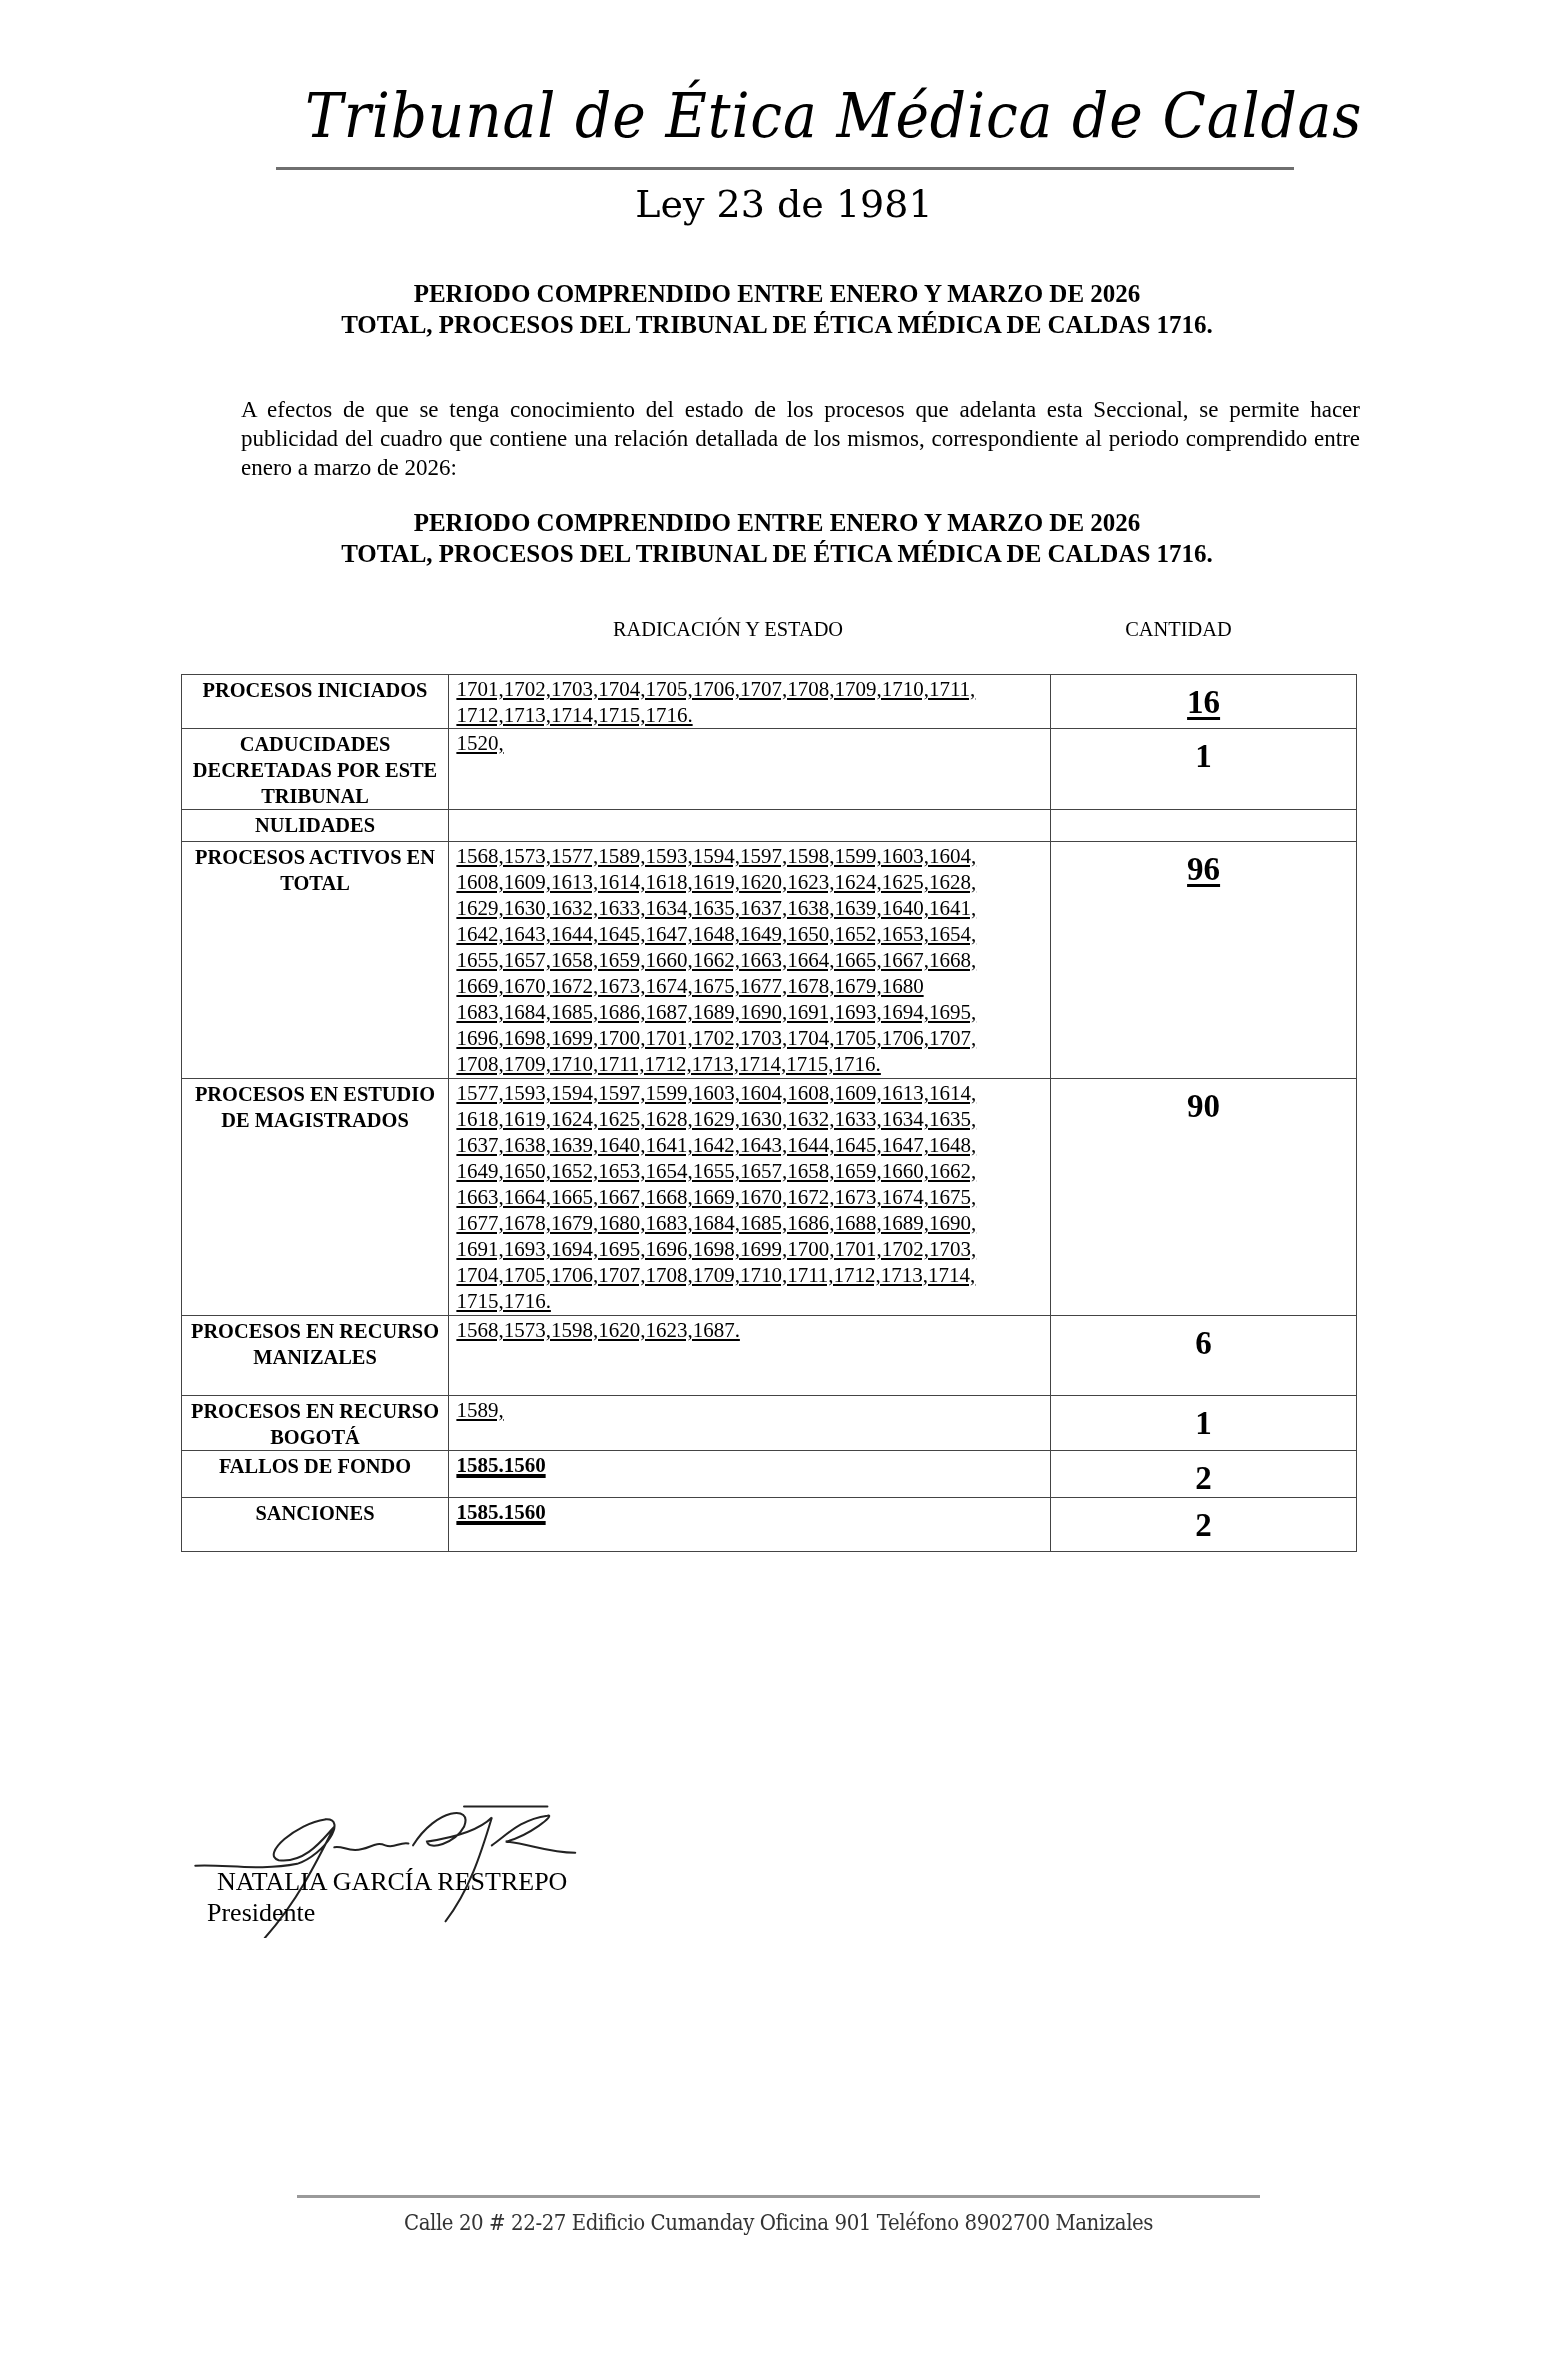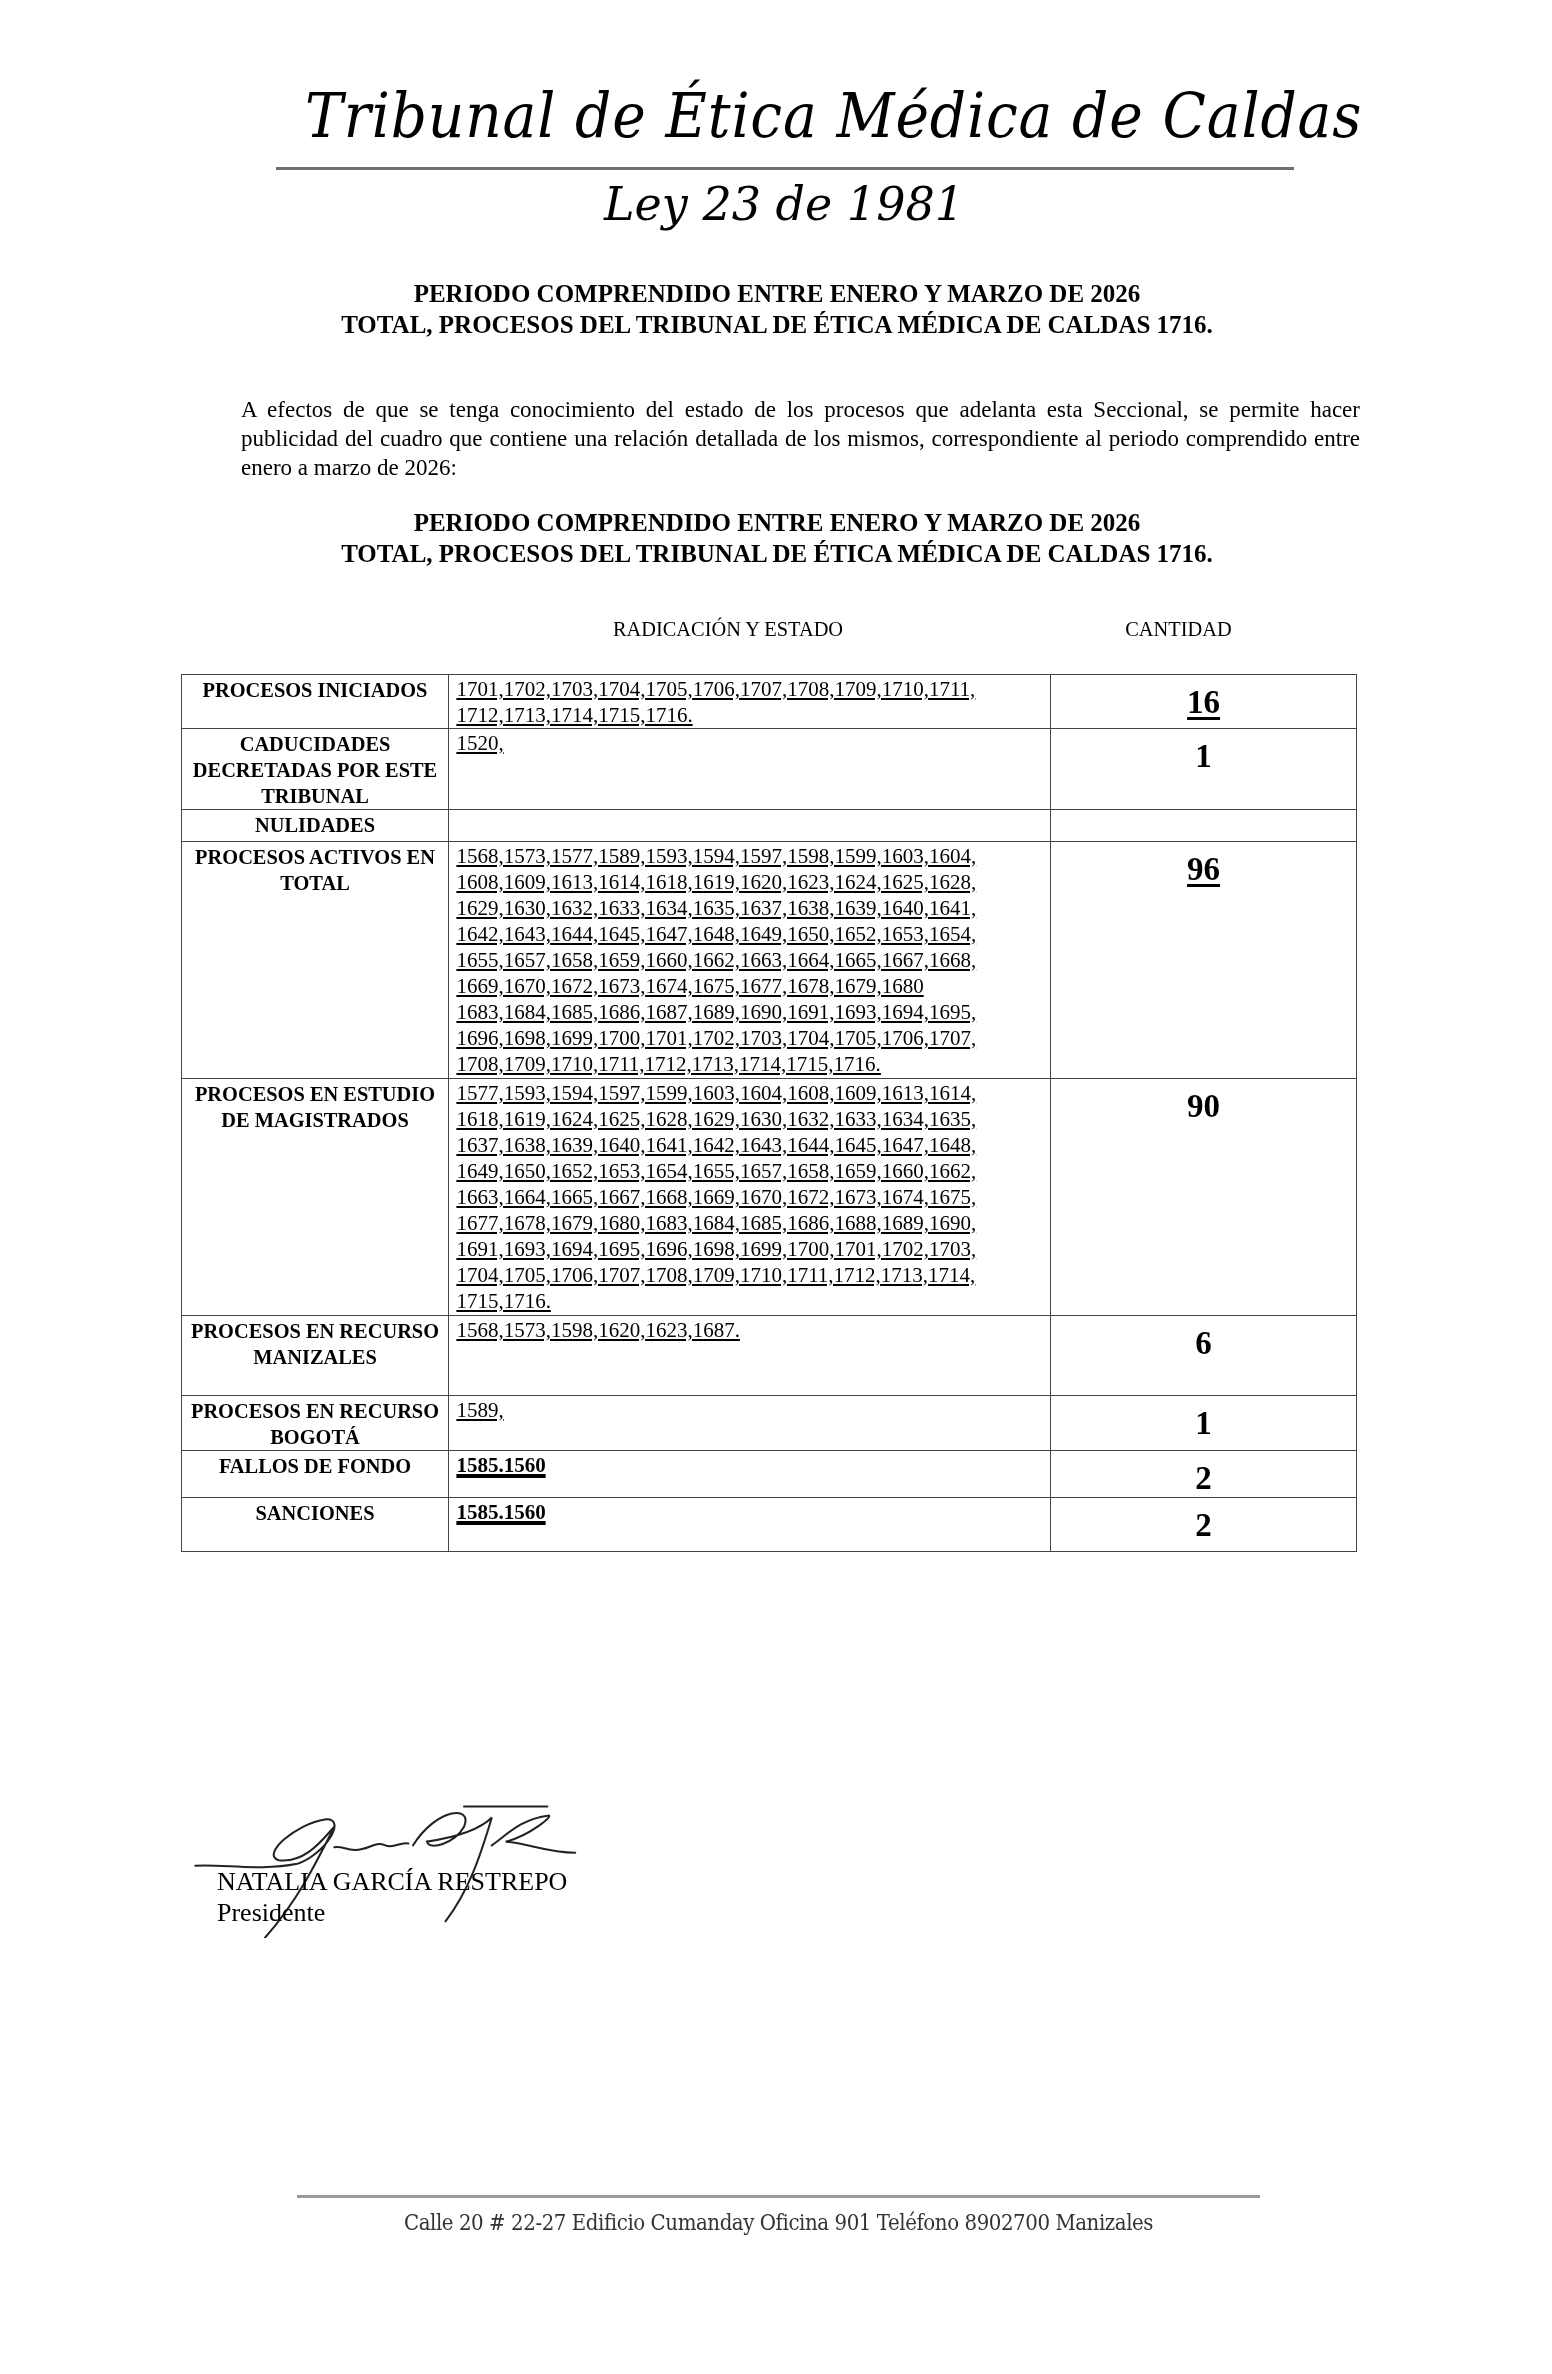--- a/index.html
+++ b/index.html
@@ -1,21 +1,21 @@
 <!DOCTYPE html>
 <html style="font-size:15px"><head>
 <meta charset="utf-8">
 <style>
   html, body { margin: 0; padding: 0; background: #ffffff; }
   body { width: 1553px; height: 2375px; position: relative; overflow: hidden; color: #000; font-family: "Liberation Serif", serif; }
 
   .letterhead { position: absolute; left: 269px; top: 65px; width: 1030px; text-align: center; }
   .lh-title { font-family: "DejaVu Serif", serif; font-style: italic; font-size: 61px; line-height: 102px; letter-spacing: 0.9px; white-space: nowrap; transform: scaleX(0.93); transform-origin: center; }
   .lh-rule { height: 2.8px; background: #6f6f6f; margin: 0 0 0 7.4px; width: 1018px; }
-  .lh-sub { font-family: "DejaVu Serif", serif; font-style: italic; font-size: 46px; line-height: 69px; }
+  .lh-sub { font-family: "DejaVu Serif", serif; font-size: 38px; line-height: 69px; }
 
   .heading { position: absolute; left: 186px; width: 1182px; text-align: center; font-weight: bold; font-size: 25px; line-height: 31px; }
   .heading.h1 { top: 278px; }
   .heading.h2 { top: 507px; }
 
   .intro { position: absolute; left: 217px; top: 395px; width: 1119px; font-size: 23px; line-height: 29px; text-align: justify; margin-left: 24px; }
 
   .col-head { position: absolute; top: 618px; font-weight: normal; font-size: 20.4px; }
   .col-head.radic { left: 431px; width: 594px; text-align: center; }
   .col-head.cant { left: 1025px; width: 307px; text-align: center; }
@@ -24,21 +24,21 @@
   table.report td { border: 1.9px solid #444; vertical-align: top; padding: 0; }
   td.cat { width: 266px; text-align: center; font-weight: bold; font-size: 20.4px; line-height: 26px; padding-top: 1.9px !important; }
   td.nums { width: 590px; font-size: 21px; line-height: 26px; padding: 0.9px 3.7px 0 7.4px !important; text-decoration: underline; }
   td.qty { width: 305px; text-align: center; font-weight: bold; font-size: 33px; line-height: 37px; padding-top: 9.3px !important; }
   .u { text-decoration: underline; text-decoration-thickness: 2.8px; text-underline-offset: 3.7px; }
   .nums .bold { font-weight: bold; text-decoration: underline; text-decoration-thickness: 1.9px; text-underline-offset: 3.7px; }
 
   .signature { position: absolute; left: 186px; top: 1799px; width: 519px; height: 139px; }
   .sig-svg { position: absolute; left: 0; top: 0; }
   .sig-name { position: absolute; left: 217px; top: 1867px; font-size: 26px; line-height: 30px; }
-  .sig-role { position: absolute; left: 217px; top: 1898px; font-size: 26px; line-height: 30px; }
+  .sig-role { position: absolute; left: 207px; top: 1898px; font-size: 26px; line-height: 30px; }
 
   .footer-rule { position: absolute; left: 297px; top: 2195px; width: 963px; height: 2.8px; background: #9a9a9a; }
   .footer-text { position: absolute; left: 297px; top: 2209px; width: 963px; text-align: center; font-family: "DejaVu Serif", serif; font-size: 23px; color: #333; letter-spacing: -0.5px; transform: scaleX(0.86); transform-origin: center; }
 </style>
 </head>
 <body>
 
 <div class="letterhead">
   <div class="lh-title">Tribunal de Ética Médica de Caldas</div>
   <div class="lh-rule"></div>

